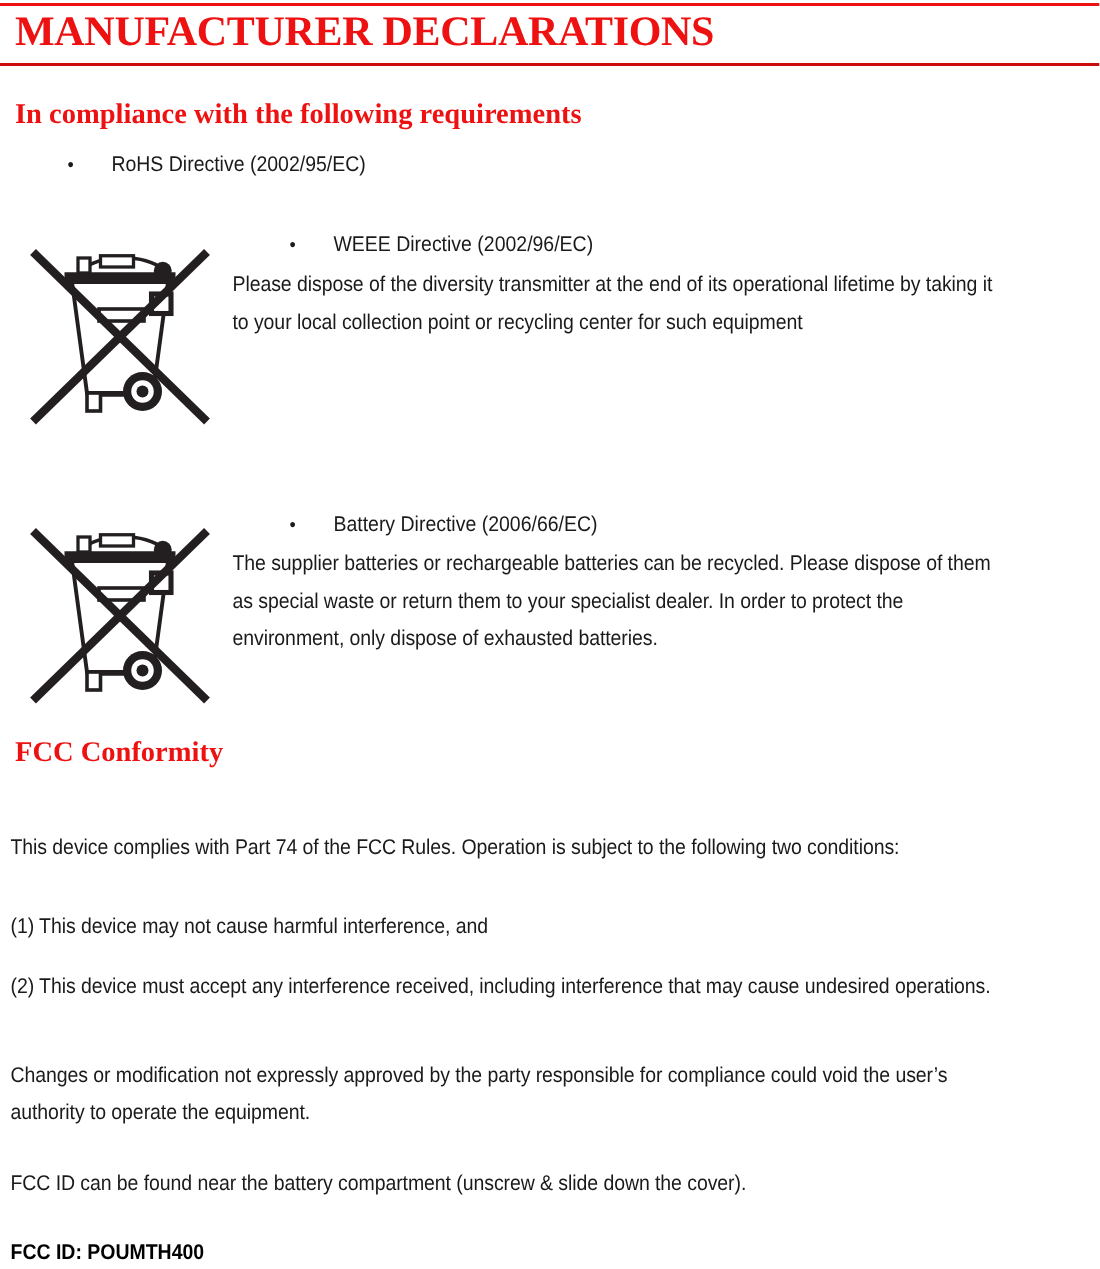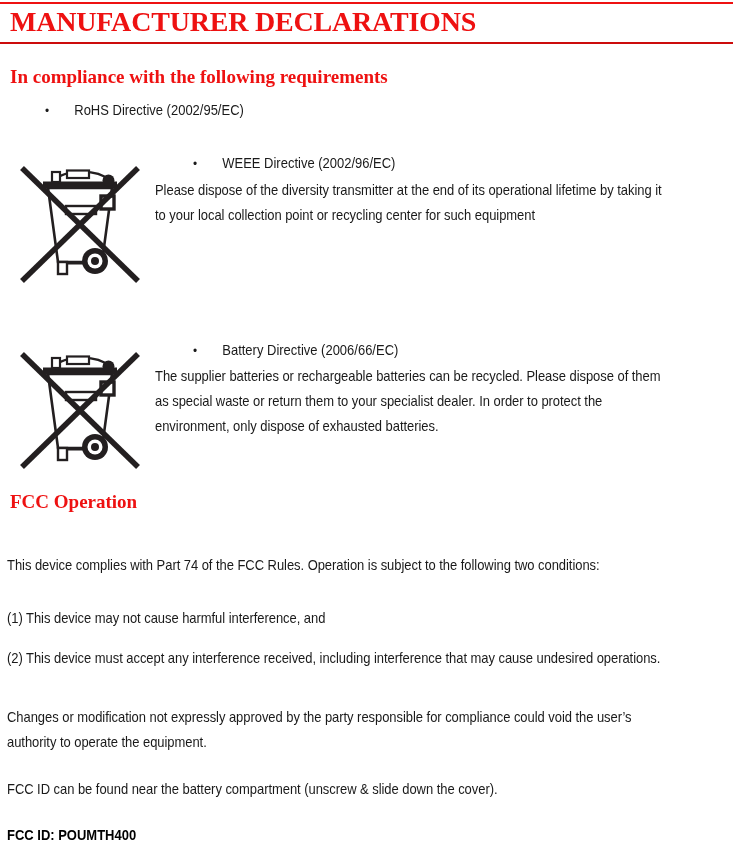--- a/index.html
+++ b/index.html
@@ -219,21 +219,21 @@
       </g>
     </svg>
   </div>
 
   <div class="bullet-row b-battery">
     <span class="dot"></span><span>Battery Directive (2006/66/EC)</span>
   </div>
 
   <div class="body-text p-battery">The supplier batteries or rechargeable batteries can be recycled. Please dispose of them as special waste or return them to your specialist dealer. In order to protect the environment, only dispose of exhausted batteries.</div>
 
-  <div class="h2 h2-fcc">FCC Operation</div>
+  <div class="h2 h2-fcc">FCC Conformity</div>
 
   <div class="body-text p-fcc-1">This device complies with Part 74 of the FCC Rules. Operation is subject to the following two conditions:</div>
 
   <div class="body-text p-fcc-2">(1) This device may not cause harmful interference, and</div>
 
   <div class="body-text p-fcc-3">(2) This device must accept any interference received, including interference that may cause undesired operations.</div>
 
   <div class="body-text p-fcc-4">Changes or modification not expressly approved by the party responsible for compliance could void the user’s authority to operate the equipment.</div>
 
   <div class="body-text p-fcc-5">FCC ID can be found near the battery compartment (unscrew &amp; slide down the cover).</div>

